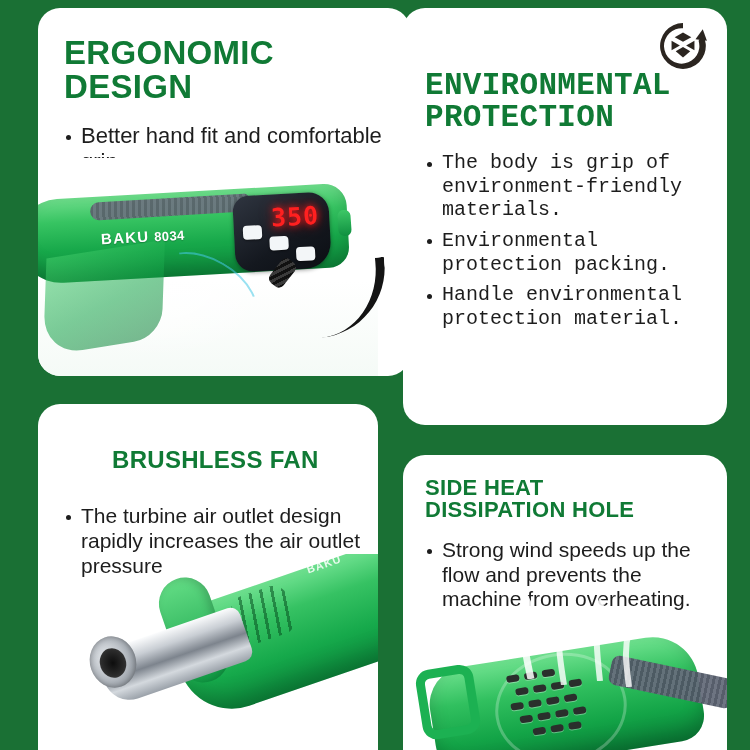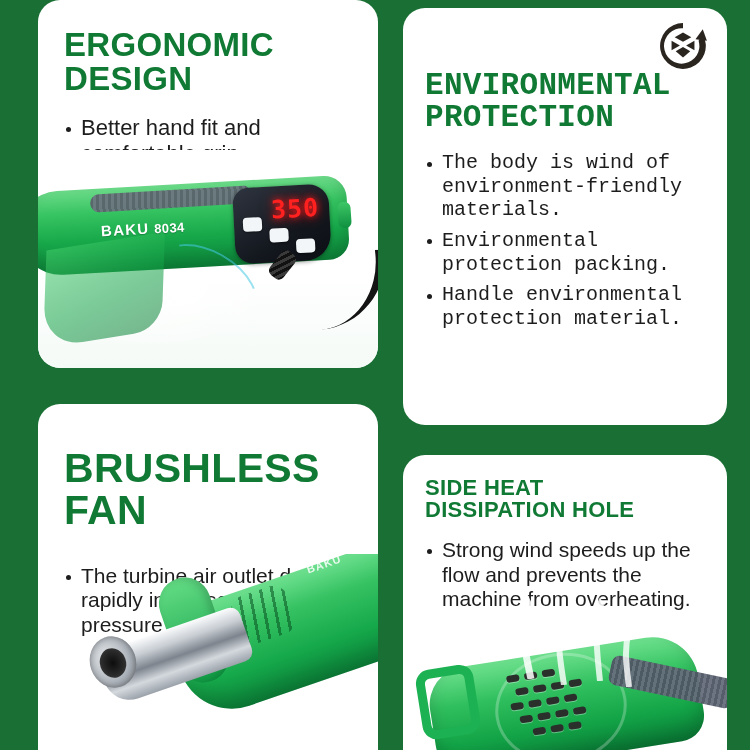--- a/index.html
+++ b/index.html
@@ -12,35 +12,35 @@
   #stage{position:relative;width:750px;height:750px;}
 
   .card{
     position:absolute;
     background:#ffffff;
     border-radius:22px;
     overflow:hidden;
   }
 
   
-  #card-ergonomic{ left:38px;  top:0;   width:340px; height:368px; }
+  #card-ergonomic{ left:38px;  top:8px;   width:340px; height:368px;padding-left:32px; }
   #card-environmental{ left:403px; top:8px; width:324px; height:417px; }
   #card-brushless{ left:38px;  top:404px; width:340px; height:346px; border-bottom-left-radius:0; border-bottom-right-radius:0;}
   #card-sidehole{ left:403px; top:455px; width:324px; height:295px; border-bottom-left-radius:0; border-bottom-right-radius:0;}
 
   .title{
     color:#107a35;
     font-weight:bold;
     letter-spacing:0.3px;
     line-height:1.02;
     margin:0;
   }
   #card-ergonomic .title{ font-size:33px; }
   #card-environmental .title{ font-size:31px; }
-  #card-brushless .title{ font-size:41px; }
+  #card-brushless .title{ font-size:24px;margin-left:48px; }
   #card-sidehole .title{ font-size:22px; }
 
   .bullets{ margin:0; padding:0; list-style:none; }
   .bullets li{
     position:relative;
     padding-left:17px;
     color:#1d1d1d;
     line-height:1.18;
     margin-bottom:7px;
   }
@@ -257,21 +257,21 @@
       <g fill="#2b2520">
         <polygon points="50,24 66,33 50,42 34,33"></polygon>
         <polygon points="28,40 44,49 28,58 28,40"></polygon>
         <polygon points="72,40 72,58 56,49"></polygon>
         <polygon points="50,52 64,60 50,72 36,60"></polygon>
       </g>
     </svg>
     <div class="txtwrap">
       <h2 class="title">ENVIRONMENTAL<br>PROTECTION</h2>
       <ul class="bullets">
-        <li>The body is wind of environment-friendly materials.</li>
+        <li>The body is grip of environment-friendly materials.</li>
         <li>Environmental protection packing.</li>
         <li>Handle environmental protection material.</li>
       </ul>
     </div>
   </section>
 
   <section class="card" id="card-brushless">
     <div class="txtwrap">
       <h2 class="title">BRUSHLESS FAN</h2>
       <ul class="bullets">

